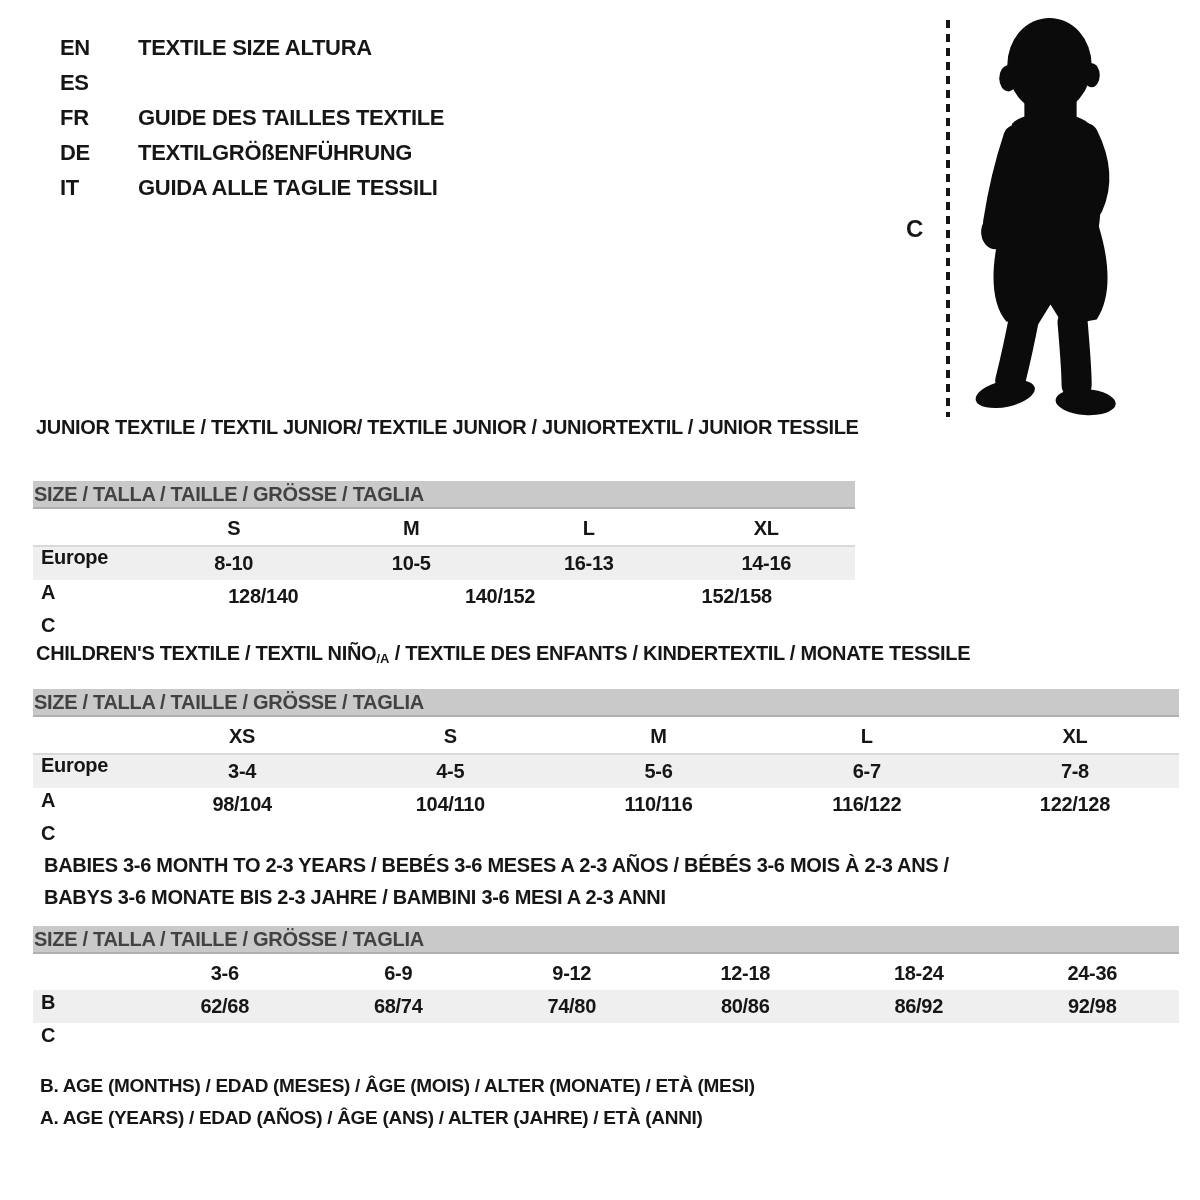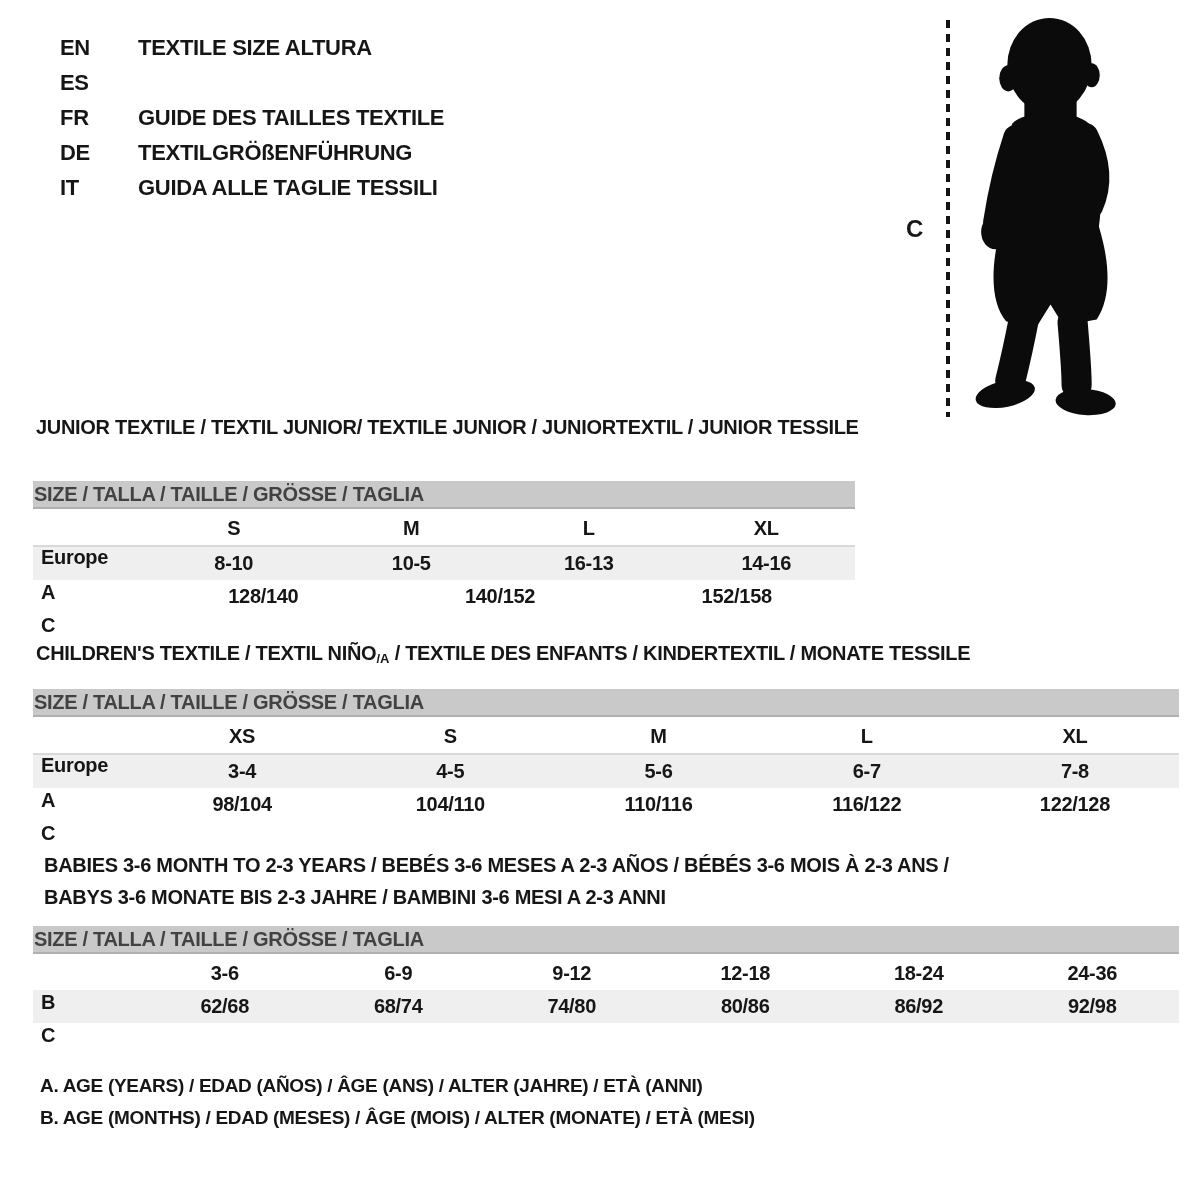--- a/index.html
+++ b/index.html
@@ -181,17 +181,17 @@
       <div class="tcell">62/68</div>
       <div class="tcell">68/74</div>
       <div class="tcell">74/80</div>
       <div class="tcell">80/86</div>
       <div class="tcell">86/92</div>
       <div class="tcell">92/98</div>
     </div>
   </div>
 
   <div class="legend">
+    <div>B. AGE (MONTHS) / EDAD (MESES) / ÂGE (MOIS) / ALTER (MONATE) / ETÀ (MESI)</div>
     <div>A. AGE (YEARS) / EDAD (AÑOS) / ÂGE (ANS) / ALTER (JAHRE) / ETÀ (ANNI)</div>
-    <div>B. AGE (MONTHS) / EDAD (MESES) / ÂGE (MOIS) / ALTER (MONATE) / ETÀ (MESI)</div>
   </div>
 
 </div>
 
 </body></html>

